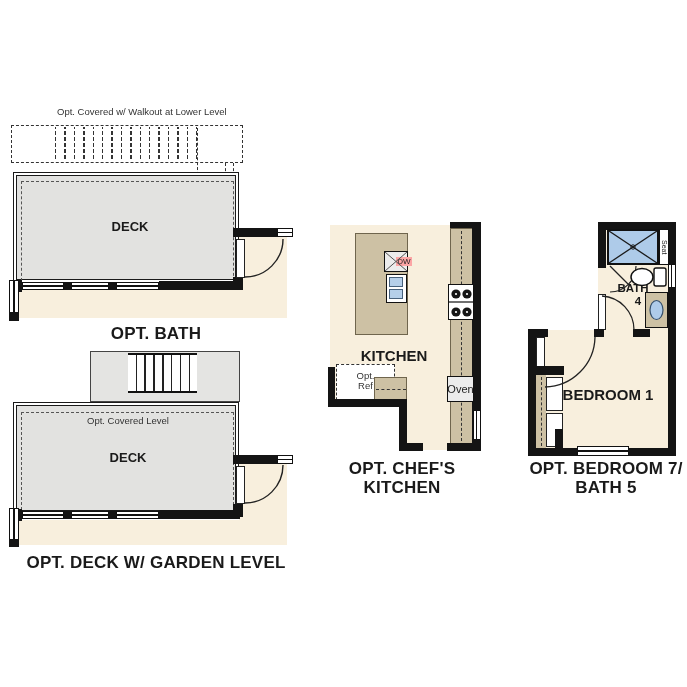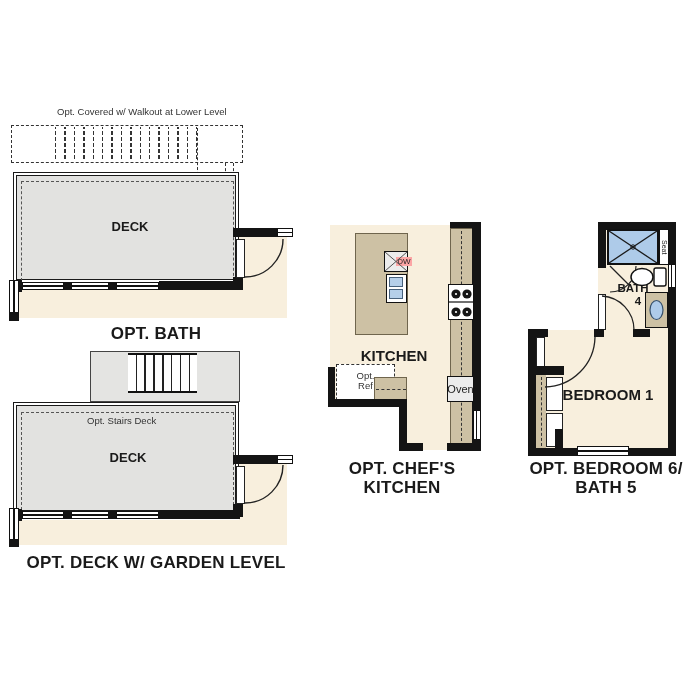--- a/index.html
+++ b/index.html
@@ -94,21 +94,21 @@
 
   <div>
     <div class="abs cream" style="left:239px;top:464px;width:48px;height:80px;"></div>
     <div class="abs cream" style="left:13px;top:520px;width:274px;height:25px;"></div>
 
     <div class="abs stairblock" style="left:90px;top:351px;width:150px;height:51px;"></div>
     <div class="abs treads2" style="left:128px;top:353px;width:69px;height:40px;"></div>
 
     <div class="abs deck" style="left:13px;top:402px;width:226px;height:112px;"></div>
     <div class="abs dash-inset" style="left:21px;top:412px;width:213px;height:98px;"></div>
-    <div class="abs note" style="left:87px;top:415px;">Opt. Stairs Deck</div>
+    <div class="abs note" style="left:87px;top:415px;">Opt. Covered Level</div>
     <div class="abs room" style="left:128px;top:450px;font-size:13px;">DECK</div>
 
     <div class="abs wall" style="left:13px;top:509px;width:9px;height:12px;"></div>
     <div class="abs rail" style="left:22px;top:511px;width:42px;height:8px;"></div>
     <div class="abs wall" style="left:64px;top:511px;width:7px;height:8px;"></div>
     <div class="abs rail" style="left:71px;top:511px;width:38px;height:8px;"></div>
     <div class="abs wall" style="left:109px;top:511px;width:7px;height:8px;"></div>
     <div class="abs rail" style="left:116px;top:511px;width:43px;height:8px;"></div>
     <div class="abs wall" style="left:159px;top:510px;width:81px;height:9px;"></div>
 
@@ -199,21 +199,21 @@
     <div class="abs leaf" style="left:536px;top:337px;width:9px;height:50px;"></div>
 
     <div class="abs wall" style="left:534px;top:366px;width:30px;height:9px;"></div>
     <div class="abs tan" style="left:536px;top:375px;width:10px;height:73px;border:none;"></div>
     <div class="abs vdash" style="left:541px;top:377px;height:69px;"></div>
     <div class="abs leaf" style="left:546px;top:377px;width:17px;height:34px;"></div>
     <div class="abs leaf" style="left:546px;top:413px;width:17px;height:34px;"></div>
     <div class="abs wall" style="left:555px;top:429px;width:8px;height:19px;"></div>
 
     <div class="abs room" style="left:608px;top:386px;font-size:15px;">BEDROOM 1</div>
-    <div class="abs caption" style="left:606px;top:459px;">OPT. BEDROOM 6/</div>
+    <div class="abs caption" style="left:606px;top:459px;">OPT. BEDROOM 7/</div>
     <div class="abs caption" style="left:606px;top:478px;">BATH 5</div>
   </div>
 
   <svg width="687" height="687" viewBox="0 0 687 687">
 
     <path d="M 245 277 A 38 38 0 0 0 283 239" fill="none" stroke="#222" stroke-width="1.4"></path>
 
     <path d="M 245 503 A 38 38 0 0 0 283 465" fill="none" stroke="#222" stroke-width="1.4"></path>
 
     <g stroke="#555" stroke-width="1">

